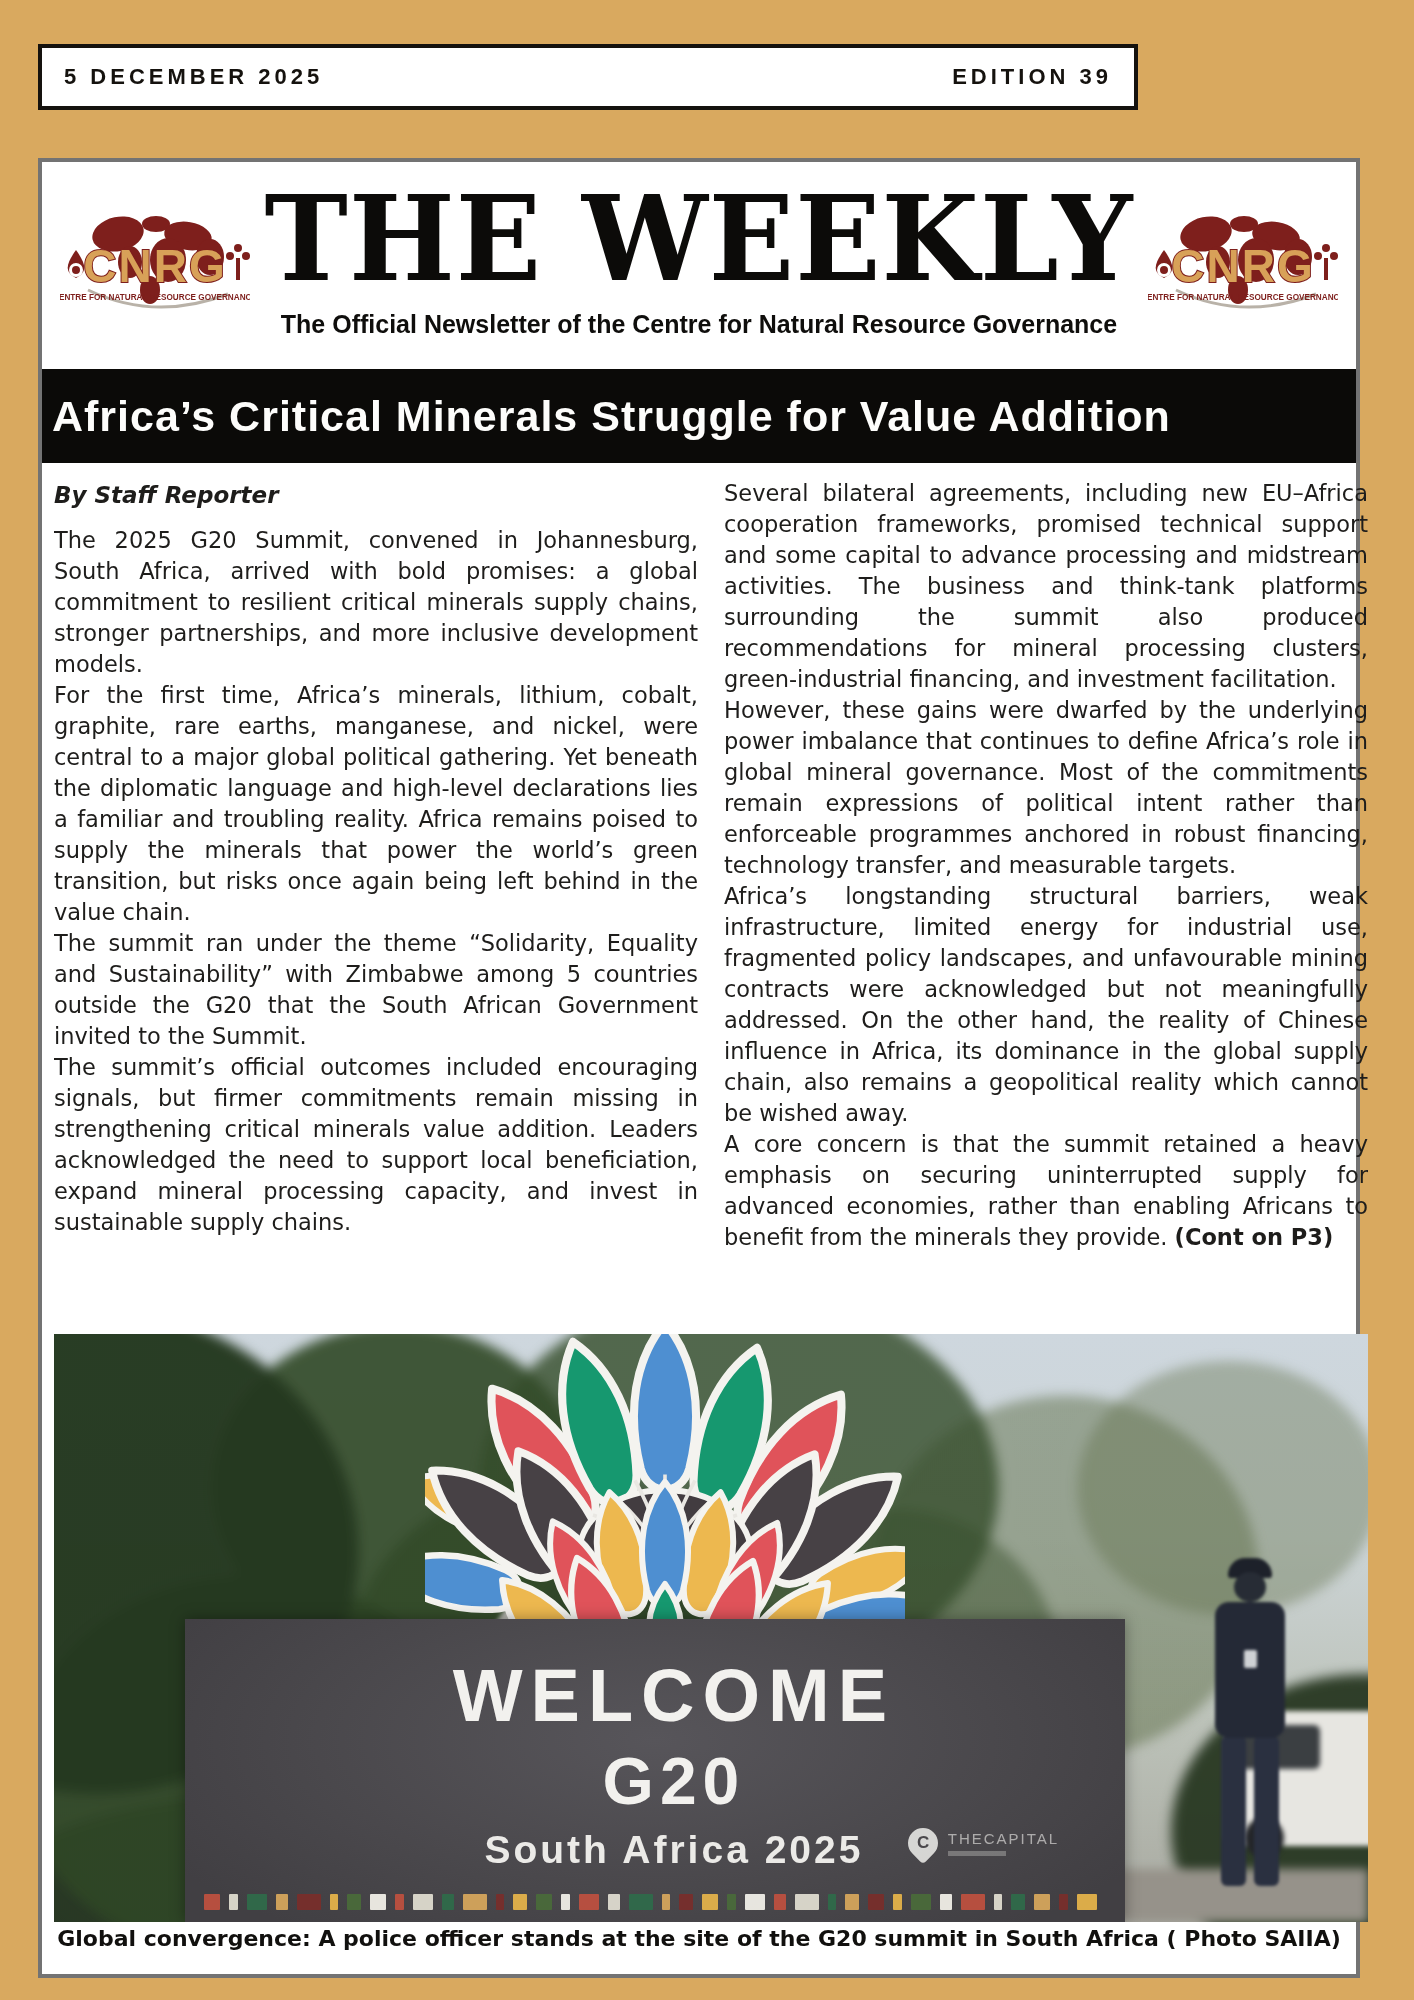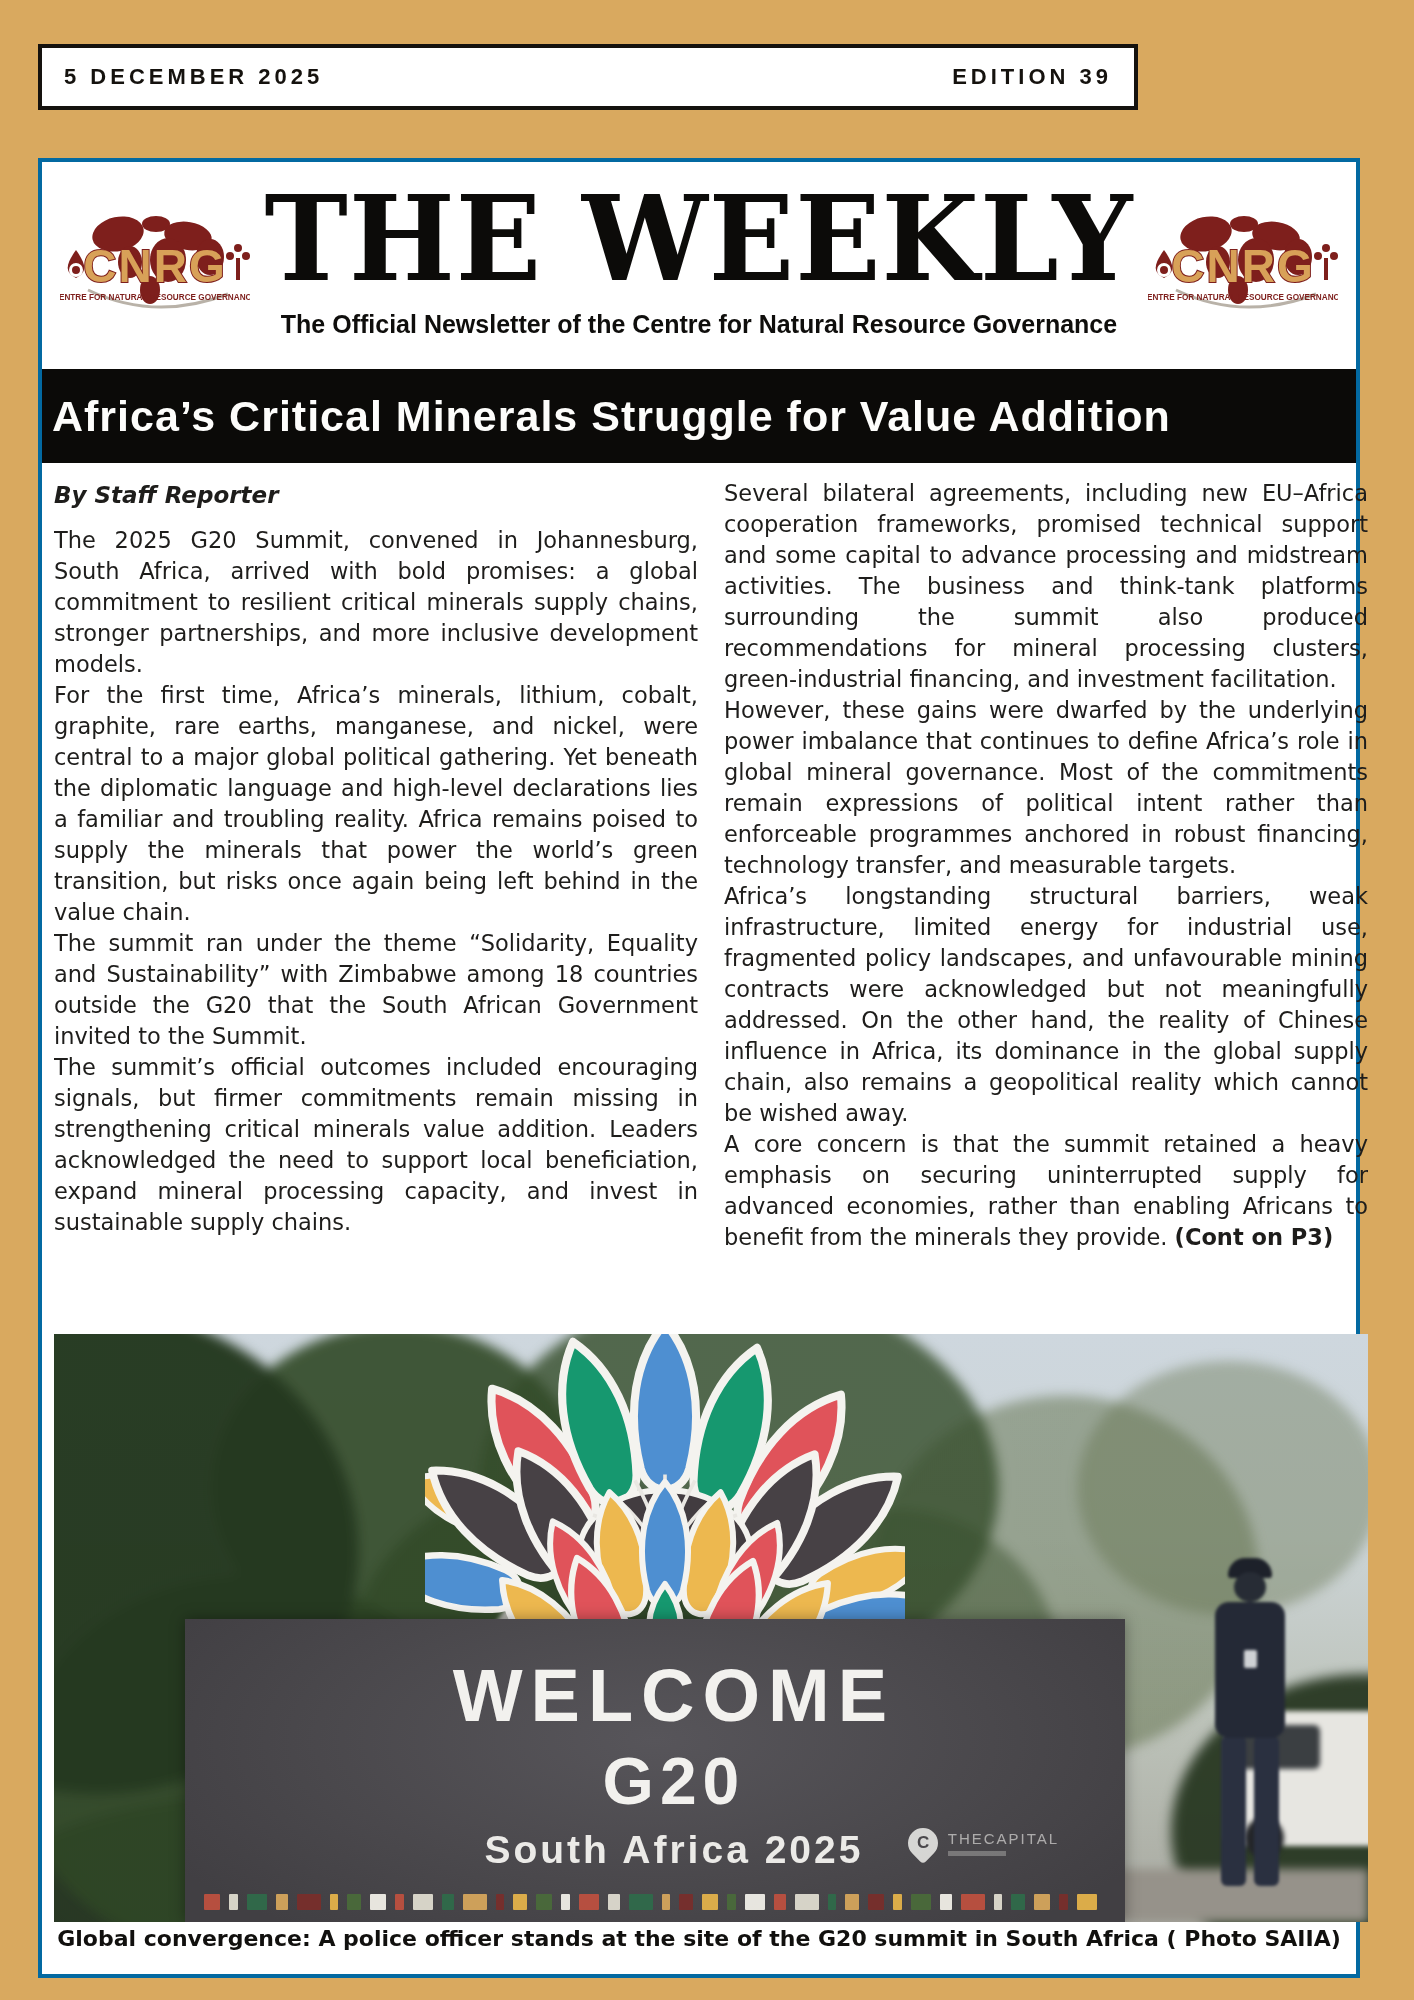--- a/index.html
+++ b/index.html
@@ -14,21 +14,21 @@
     position:absolute;left:38px;top:44px;width:1100px;height:66px;
     background:#fff;border:4px solid #15120e;
     display:flex;align-items:center;justify-content:space-between;
     padding:0 22px;box-sizing:border-box;
     font-family:"Liberation Sans",sans-serif;
   }
   .topbar span{font-size:22px;font-weight:bold;letter-spacing:4px;color:#15120e;}
   
   .main{
     position:absolute;left:38px;top:158px;width:1322px;height:1820px;
-    background:#fff;border:4px solid #0369a1;box-sizing:border-box;
+    background:#fff;border:4px solid #737373;box-sizing:border-box;
   }
   
   .masthead{position:absolute;top:0;left:0;right:0;height:207px;text-align:center;}
   .nameplate{
     margin-top:14px;
     font-family:"DejaVu Serif",serif;font-weight:bold;
     font-size:112px;line-height:118px;color:#0c0b09;
     letter-spacing:1px;transform:scaleY(1.06);transform-origin:top center;
   }
   .tagline{
@@ -191,21 +191,21 @@
   <div class="band">
     <h1>Africa’s Critical Minerals Struggle for Value Addition</h1>
   </div>
 
   <div class="article">
     <div class="col">
       <p class="byline">By Staff Reporter</p>
       <div>
           <p class="para">The 2025 G20 Summit, convened in Johannesburg, South Africa, arrived with bold promises: a global commitment to resilient critical minerals supply chains, stronger partnerships, and more inclusive development models.</p>
           <p class="para">For the first time, Africa’s minerals, lithium, cobalt, graphite, rare earths, manganese, and nickel, were central to a major global political gathering. Yet beneath the diplomatic language and high-level declarations lies a familiar and troubling reality. Africa remains poised to supply the minerals that power the world’s green transition, but risks once again being left behind in the value chain.</p>
-          <p class="para">The summit ran under the theme “Solidarity, Equality and Sustainability” with Zimbabwe among 18 countries outside the G20 that the South African Government invited to the Summit.</p>
+          <p class="para">The summit ran under the theme “Solidarity, Equality and Sustainability” with Zimbabwe among 5 countries outside the G20 that the South African Government invited to the Summit.</p>
           <p class="para">The summit’s official outcomes included encouraging signals, but firmer commitments remain missing in strengthening critical minerals value addition. Leaders acknowledged the need to support local beneficiation, expand mineral processing capacity, and invest in sustainable supply chains.</p>
         </div>
     </div>
     <div class="col">
       <div>
           <p class="para">Several bilateral agreements, including new EU–Africa cooperation frameworks, promised technical support and some capital to advance processing and midstream activities. The business and think-tank platforms surrounding the summit also produced recommendations for mineral processing clusters, green-industrial financing, and investment facilitation.</p>
           <p class="para">However, these gains were dwarfed by the underlying power imbalance that continues to define Africa’s role in global mineral governance. Most of the commitments remain expressions of political intent rather than enforceable programmes anchored in robust financing, technology transfer, and measurable targets.</p>
           <p class="para">Africa’s longstanding structural barriers, weak infrastructure, limited energy for industrial use, fragmented policy landscapes, and unfavourable mining contracts were acknowledged but not meaningfully addressed. On the other hand, the reality of Chinese influence in Africa, its dominance in the global supply chain, also remains a geopolitical reality which cannot be wished away.</p>
         </div>
       <p class="para"><span>A core concern is that the summit retained a heavy emphasis on securing uninterrupted supply for advanced economies, rather than enabling Africans to benefit from the minerals they provide.</span>

